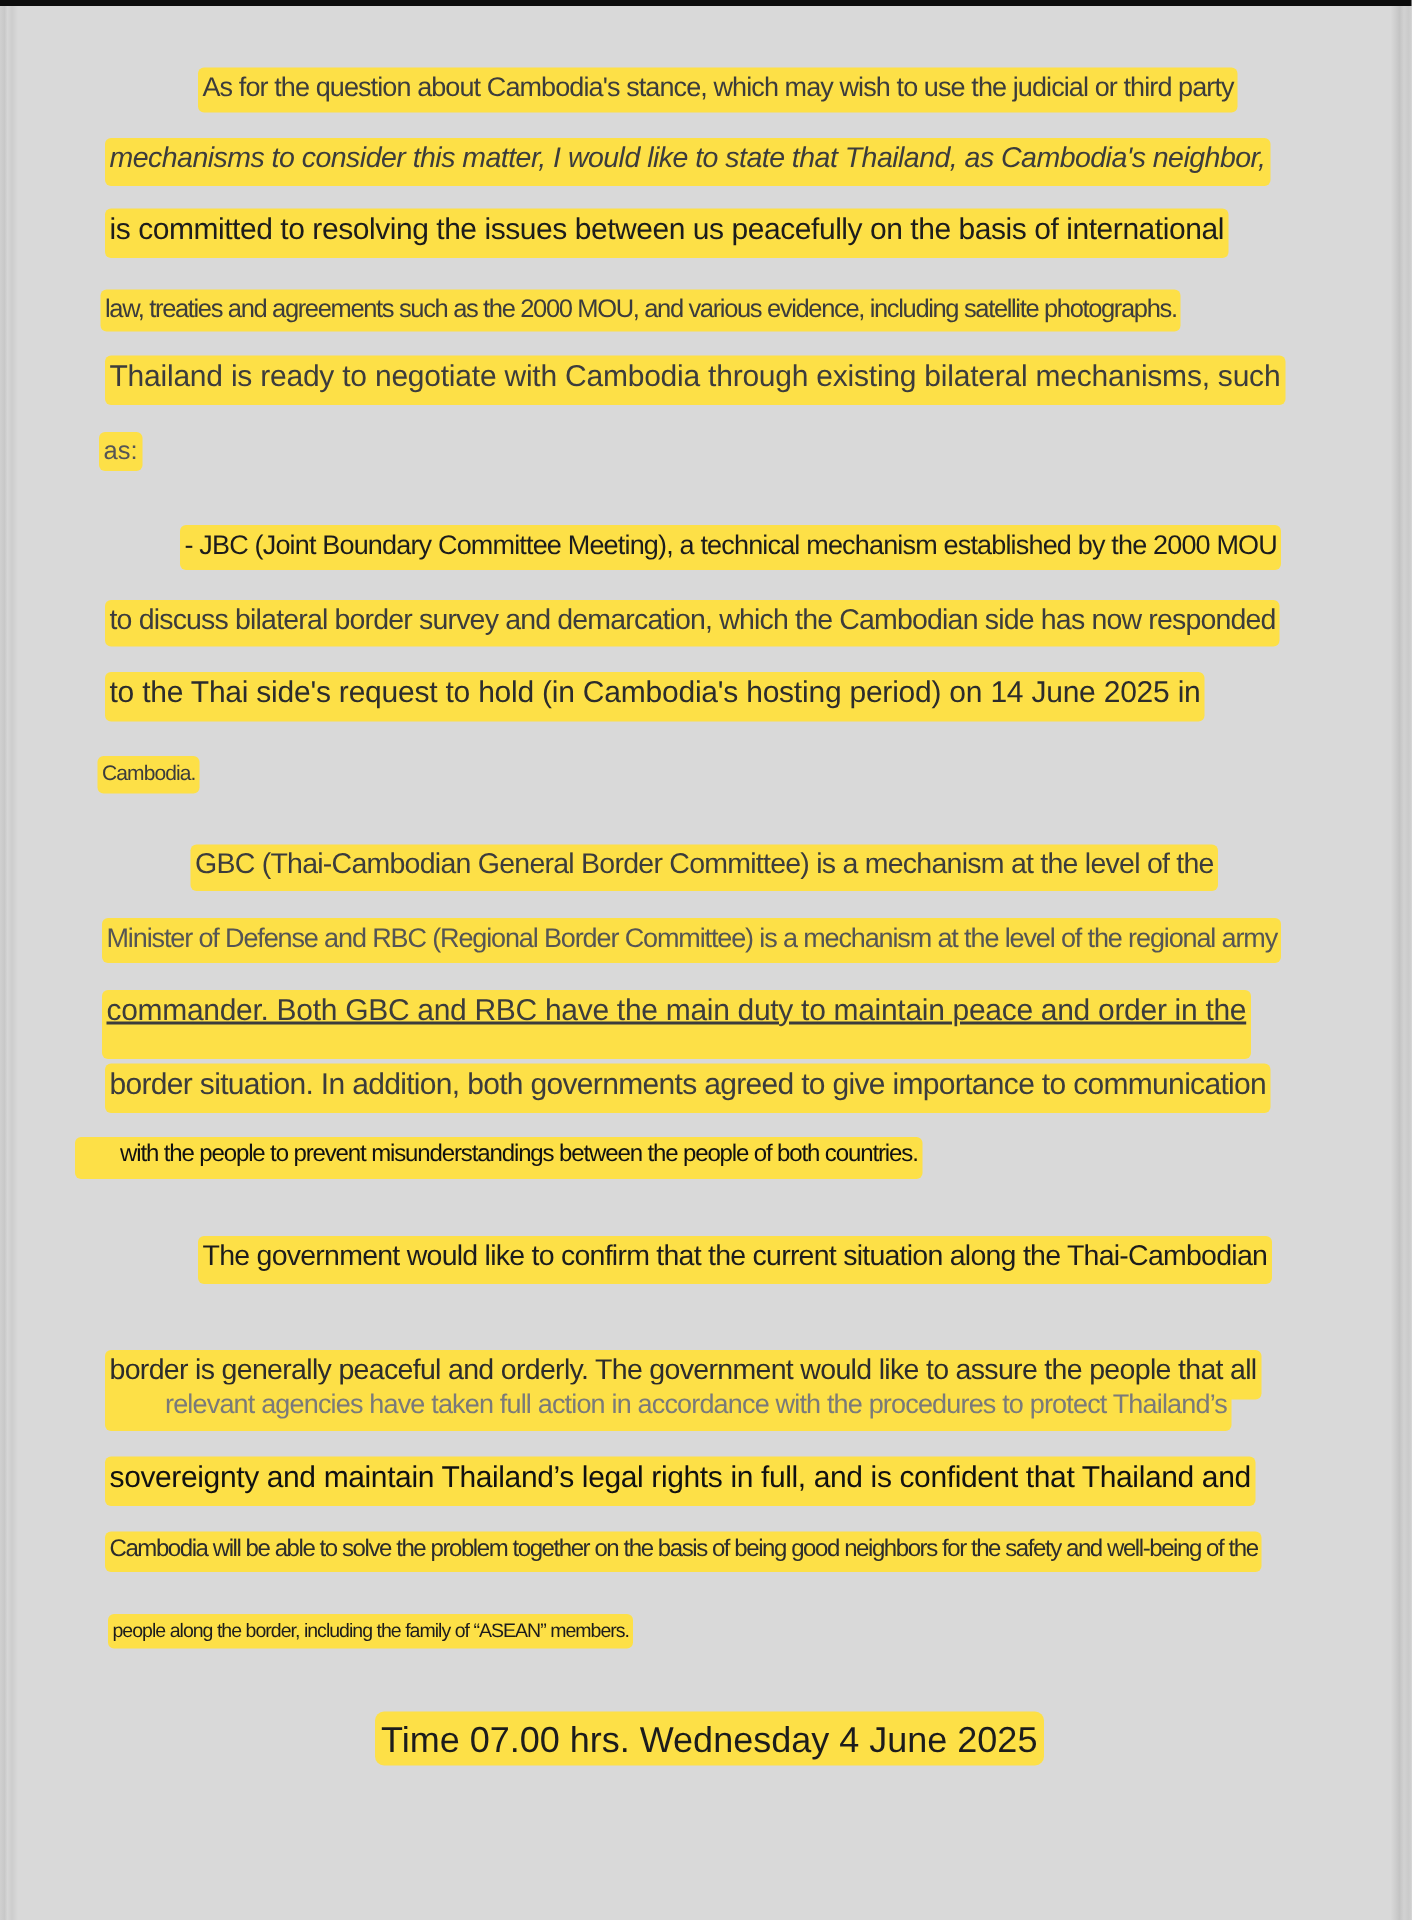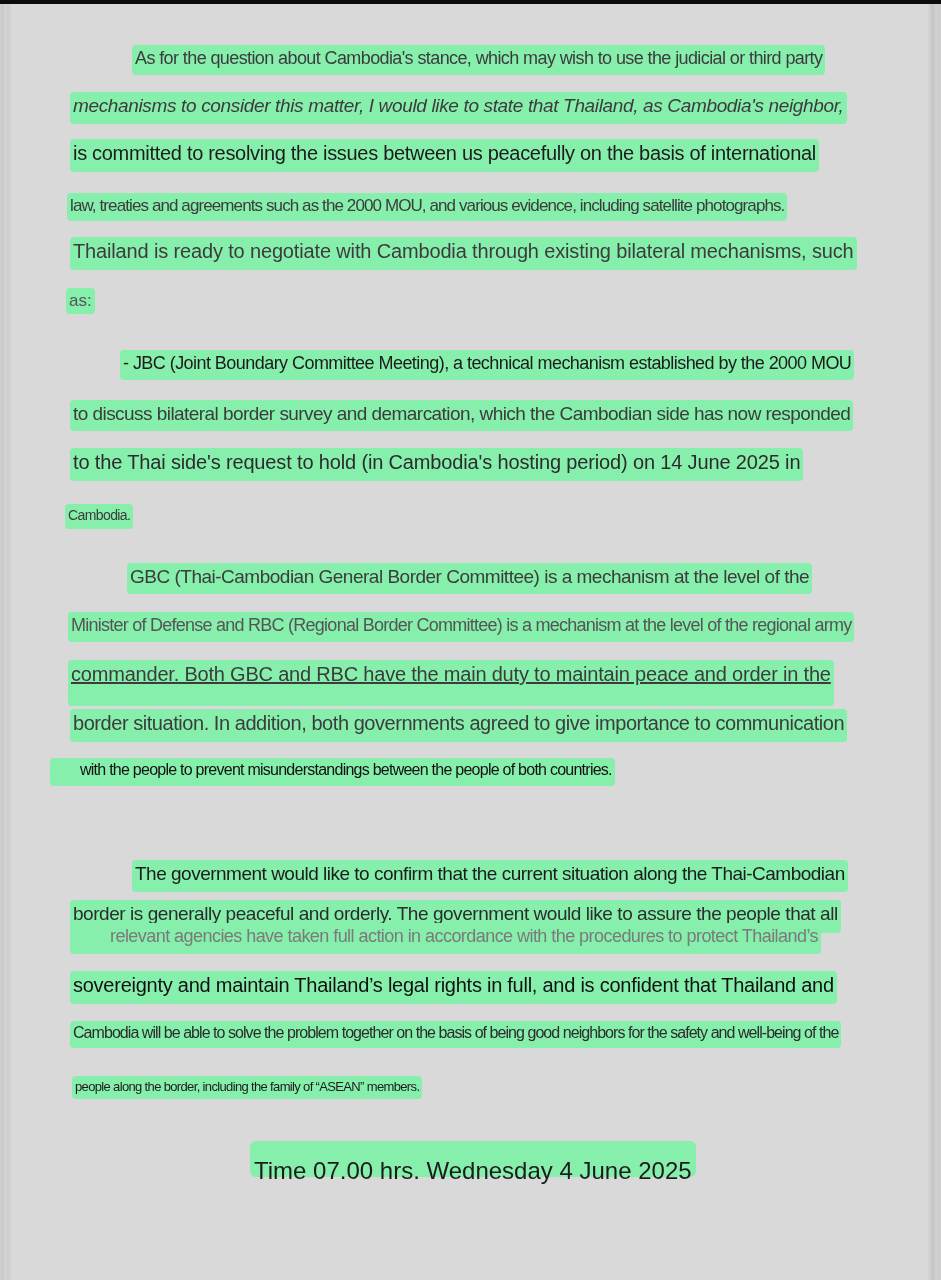--- a/index.html
+++ b/index.html
@@ -27,21 +27,21 @@
     background: linear-gradient(to right, #d0d0d0 0px, #c8c8c8 3px, #d6d6d6 5px, #cdcdcd 8px, #d9d9d9 12px);
   }
   .edge-right {
     position: absolute;
     right: 0; top: 4px;
     width: 14px; height: 1276px;
     background: linear-gradient(to right, #d9d9d9 0px, #cfcfcf 3px, #c4c4c4 6px, #d2d2d2 9px, #cbcbcb 12px, #d0d0d0 14px);
   }
   .line {
     position: absolute;
-    background: #86efac;
+    background: #fde047;
     border-radius: 4px;
     white-space: nowrap;
     line-height: 1;
     padding: 4px 3px 5px 3px;
     box-sizing: border-box;
     font-family: "Liberation Sans", sans-serif;
     transform-origin: left center;
   }
 
   
@@ -56,28 +56,28 @@
   #l8  { left: 70px;  top: 400px; height: 31px; font-size: 19px; color: #3c3c3c; letter-spacing: -0.55px; }
   #l9  { left: 70px;  top: 448px; height: 33px; font-size: 20px; color: #2c2c2c; letter-spacing: -0.15px; }
   #l10 { left: 65px;  top: 504px; height: 25px; font-size: 14px; color: #3c3c3c; letter-spacing: -0.6px; }
 
   #l11 { left: 127px; top: 563px; height: 31px; font-size: 19px; color: #3c3c3c; letter-spacing: -0.5px; }
   #l12 { left: 68px;  top: 612px; height: 30px; font-size: 18px; color: #555555; letter-spacing: -0.75px; }
   #l13 { left: 68px;  top: 660px; height: 46px; font-size: 20px; color: #3c3c3c; letter-spacing: -0.2px; text-decoration: underline; }
   #l14 { left: 70px;  top: 709px; height: 33px; font-size: 20px; color: #3c3c3c; letter-spacing: -0.45px; }
   #l15 { left: 50px;  top: 758px; height: 28px; font-size: 16px; color: #111111; letter-spacing: -0.75px; padding-left: 30px; }
 
-  #l16 { left: 132px; top: 824px; height: 32px; font-size: 19px; color: #1c1c1c; letter-spacing: -0.5px; margin-top: 36px; }
+  #l16 { left: 132px; top: 824px; height: 32px; font-size: 19px; color: #1c1c1c; letter-spacing: -0.5px; }
   #l17 { left: 70px;  top: 900px; height: 33px; font-size: 19px; color: #2c2c2c; letter-spacing: -0.45px; }
   #l18 { left: 70px;  top: 923px; height: 31px; font-size: 18px; color: #7a7a7a; letter-spacing: -0.55px; padding-left: 40px; }
   #l19 { left: 70px;  top: 971px; height: 33px; font-size: 20px; color: #111111; letter-spacing: -0.25px; }
   #l20 { left: 70px;  top: 1021px; height: 27px; font-size: 16px; color: #2c2c2c; letter-spacing: -0.95px; }
   #l21 { left: 72px;  top: 1076px; height: 23px; font-size: 13px; color: #1c1c1c; letter-spacing: -0.65px; text-align: right; }
 
-  #l22 { left: 250px; top: 1141px; height: 36px; font-size: 24px; color: #1c1c1c; border-radius: 6px; padding: 18px 4px 6px 4px; letter-spacing: 0px; }
+  #l22 { left: 250px; top: 1141px; height: 36px; font-size: 24px; color: #1c1c1c; border-radius: 6px; padding: 8px 4px 6px 4px; letter-spacing: 0px; }
 </style>
 </head>
 <body>
 
 <div class="top-border"></div>
 <div class="edge-left"></div>
 <div class="edge-right"></div>
 
 <div>
 

